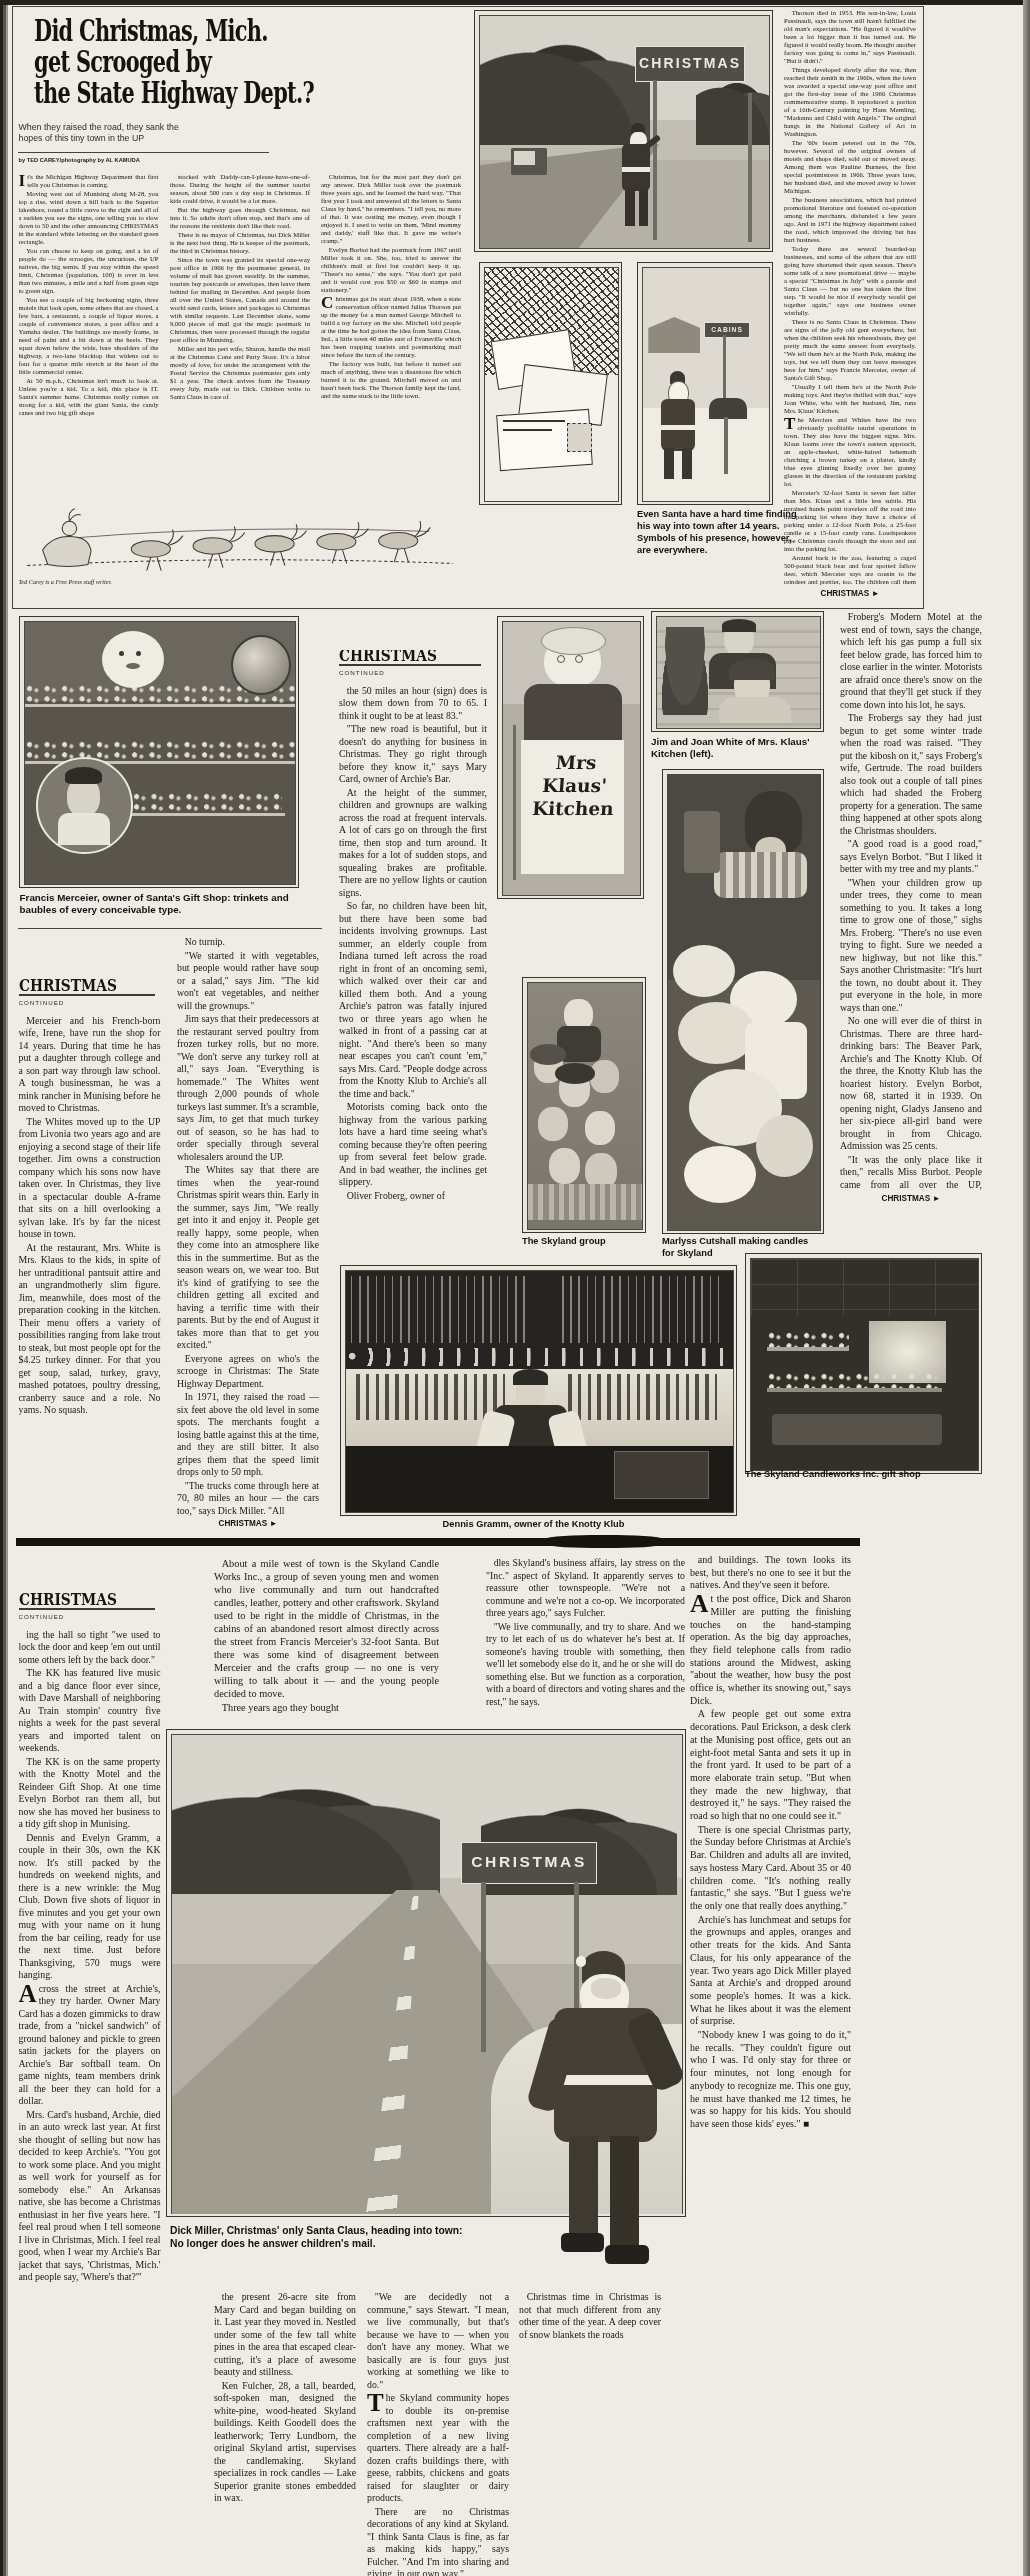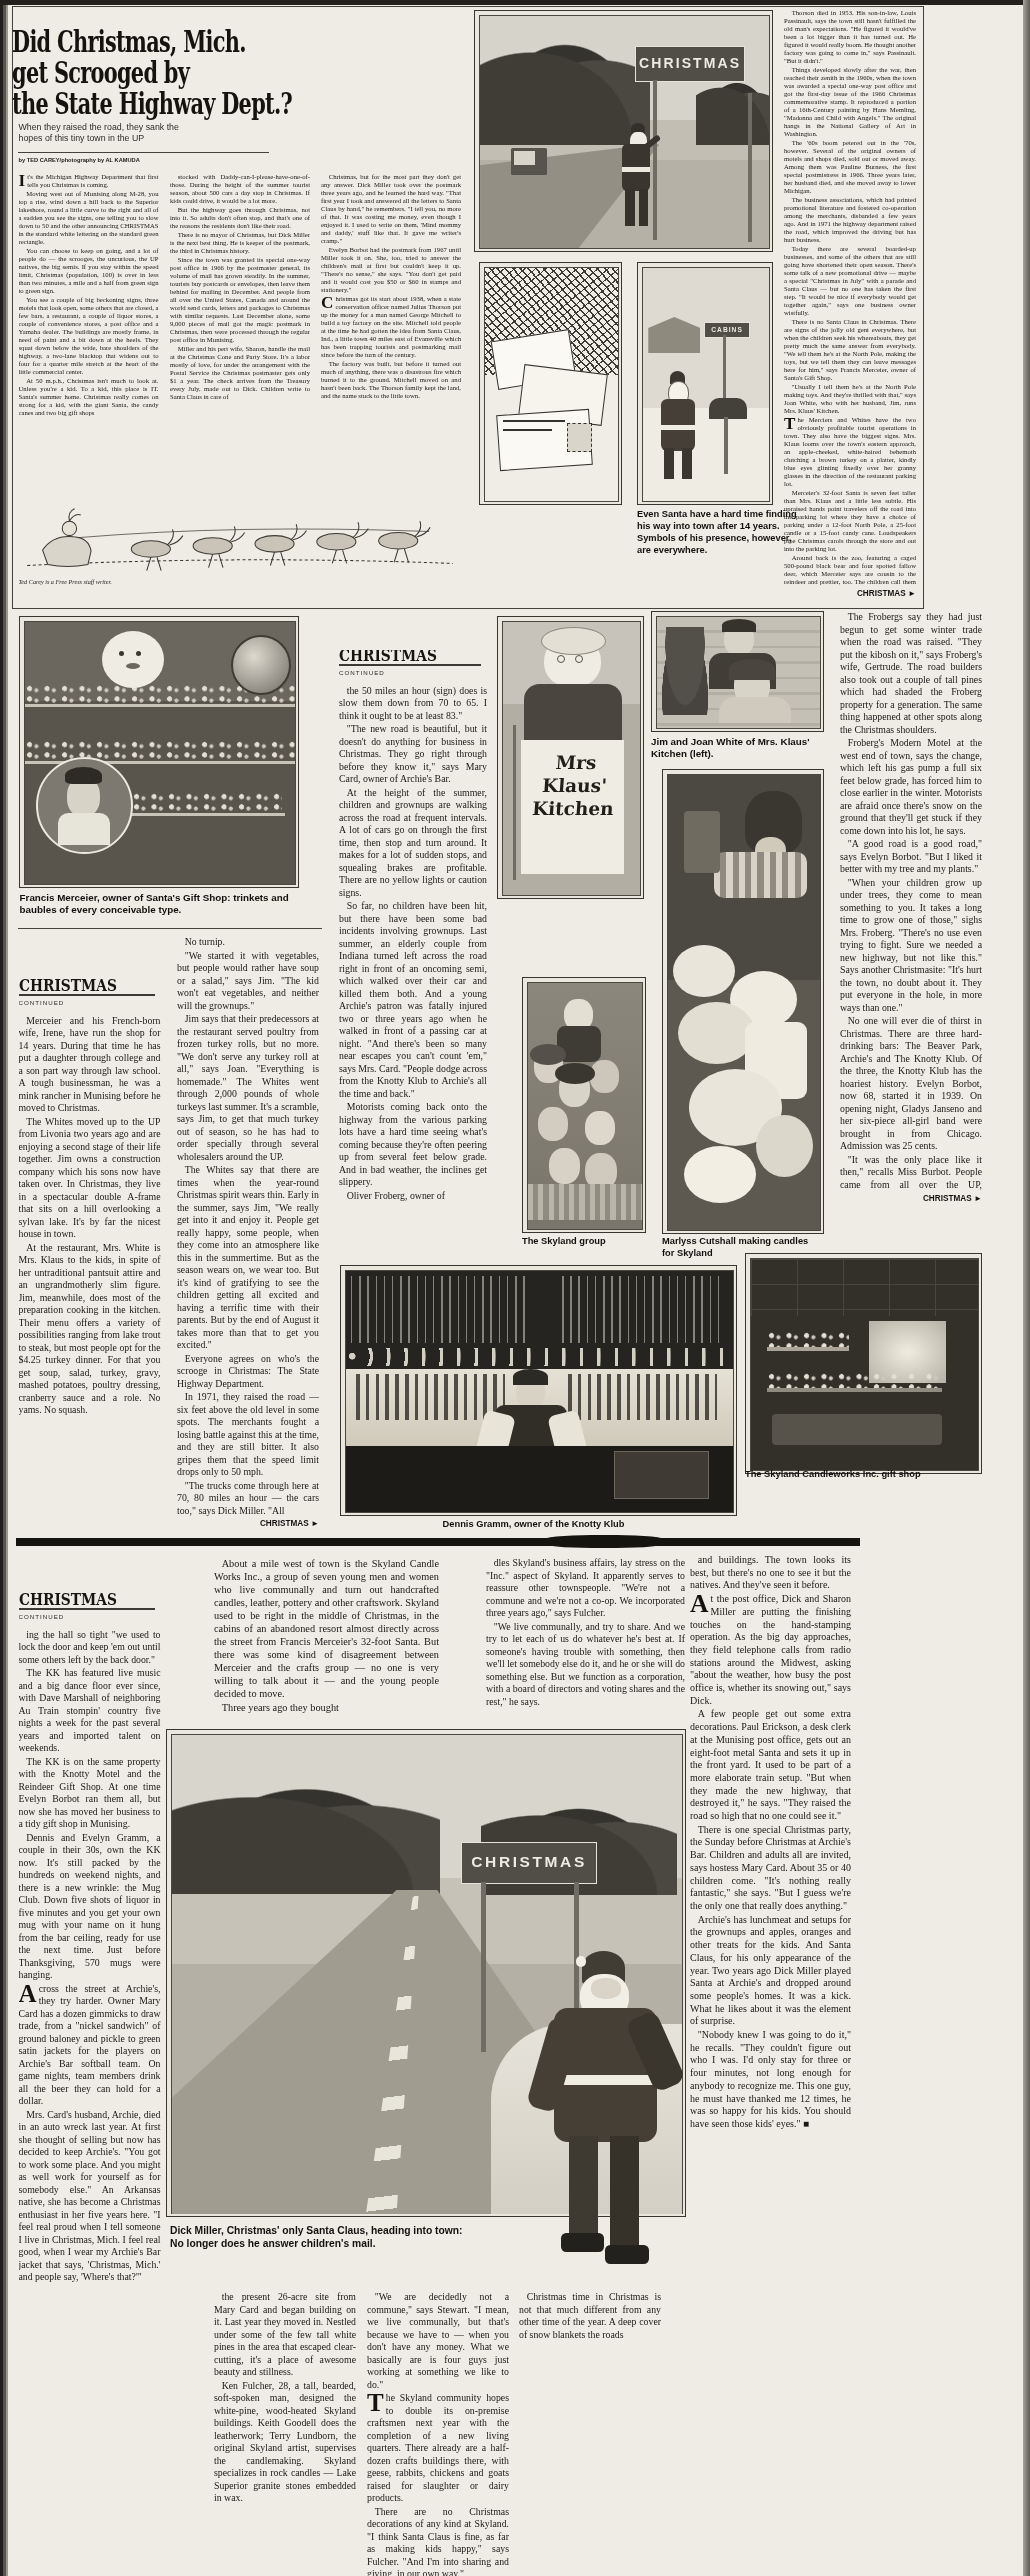--- a/index.html
+++ b/index.html
@@ -8,21 +8,21 @@
   
   .edge-left{position:absolute;left:0;top:0;width:8.2px;height:2738px;
     background:linear-gradient(90deg,#201f1c 0 3.1px,#57544e 3.1px 5.7px,#9b978e 5.7px 8.2px);}
   .edge-top{position:absolute;left:0;top:0;width:1030px;height:4.6px;background:#22211e;}
   .edge-right{position:absolute;right:0;top:0;width:6.7px;height:2738px;
     background:linear-gradient(90deg,#a8a49b,#5d5a54);}
 
   .topbox{position:absolute;left:12.4px;top:5.7px;width:910px;height:601px;border:1px solid #45423c;}
 
   
-  .headline{position:absolute;left:12px;top:15.5px;width:392px;margin-top:11px;}
+  .headline{position:absolute;left:34px;top:15.5px;width:392px;}
   .headline p{margin:0;font-family:"DejaVu Serif",serif;font-weight:bold;font-size:29px;line-height:31px;
     letter-spacing:-1px;color:#14130f;transform:scaleX(.72);transform-origin:left top;white-space:nowrap;}
   .subhead{position:absolute;left:18.5px;top:122px;width:170px;font-family:"Liberation Sans",sans-serif;
     font-size:8.8px;line-height:10.8px;color:#2e2c29;}
   .rule-1{position:absolute;left:17.5px;top:152px;width:251px;height:1px;background:#45423c;}
   .byline{position:absolute;left:18.5px;top:157px;width:216px;font-family:"Liberation Sans",sans-serif;
     font-weight:bold;font-size:5.7px;color:#21201c;}
 
   
   .col{position:absolute;text-align:justify;overflow:hidden;}
@@ -34,21 +34,21 @@
 
   .credit{position:absolute;left:18.5px;top:578px;font-style:italic;font-size:6.2px;color:#23221e;}
 
   
   .jump{margin:0 0 5.2px 0;}
   .jump .jt{font-family:"DejaVu Serif",serif;font-weight:bold;font-size:16px;letter-spacing:0;
     transform:scaleX(.86);transform-origin:left;color:#16150f;white-space:nowrap;}
   .jump .jr{height:1.5px;background:#3c3a34;border-bottom:0.5px solid #3c3a34;margin:1px 0 1px 0;width:96%;}
   .jump .js{font-family:"Liberation Sans",sans-serif;font-size:6.2px;letter-spacing:1px;color:#2c2a26;}
   .marker{font-family:"Liberation Sans",sans-serif;font-weight:bold;font-size:8.2px;color:#131210;
-    text-align:right;}
+    text-align:center;}
 
   
   .photo{position:absolute;border:1px solid #39362f;background:#eae7df;padding:4.1px;}
   .ph-in{position:relative;width:100%;height:100%;border:0.5px solid #4a473f;overflow:hidden;background:#b7b3a9;}
   .cap{position:absolute;font-family:"Liberation Sans",sans-serif;font-weight:bold;color:#121110;
     font-size:9.8px;line-height:12px;}
   .cap-sm{font-size:9.3px;}
 
   .abs{position:absolute;}
 
@@ -318,22 +318,22 @@
       <div class="abs" style="left:57px;top:128px;width:30px;height:34px;background:#ddd8cb;border-radius:45%;"></div>
       <div class="abs" style="left:20.6px;top:165px;width:31px;height:36px;background:#d7d2c5;border-radius:45%;"></div>
       <div class="abs" style="left:57px;top:170px;width:32px;height:37px;background:#cfcabd;border-radius:45%;"></div>
       <div class="abs" style="left:0;top:201px;width:100%;height:36px;background:repeating-linear-gradient(90deg,#b9b5a9 0 5.2px,#8f8b80 5.2px 10.3px);"></div>
     </div>
   </div>
   <div class="cap cap-sm" style="left:522px;top:1235px;width:124px;">The Skyland group</div>
   <div class="cap cap-sm" style="left:662px;top:1235px;width:155px;">Marlyss Cutshall making candles for Skyland</div>
 
   <div class="col big" style="left:840px;top:611px;width:142px;height:581px;">
+      <p>Froberg's Modern Motel at the west end of town, says the change, which left his gas pump a full six feet below grade, has forced him to close earlier in the winter. Motorists are afraid once there's snow on the ground that they'll get stuck if they come down into his lot, he says.</p>
       <p>The Frobergs say they had just begun to get some winter trade when the road was raised. "They put the kibosh on it," says Froberg's wife, Gertrude. The road builders also took out a couple of tall pines which had shaded the Froberg property for a generation. The same thing happened at other spots along the Christmas shoulders.</p>
-      <p>Froberg's Modern Motel at the west end of town, says the change, which left his gas pump a full six feet below grade, has forced him to close earlier in the winter. Motorists are afraid once there's snow on the ground that they'll get stuck if they come down into his lot, he says.</p>
       <p>"A good road is a good road," says Evelyn Borbot. "But I liked it better with my tree and my plants."</p>
       <p>"When your children grow up under trees, they come to mean something to you. It takes a long time to grow one of those," sighs Mrs. Froberg. "There's no use even trying to fight. Sure we needed a new highway, but not like this." Says another Christmasite: "It's hurt the town, no doubt about it. They put everyone in the hole, in more ways than one."</p>
       <p>No one will ever die of thirst in Christmas. There are three hard-drinking bars: The Beaver Park, Archie's and The Knotty Klub. Of the three, the Knotty Klub has the hoariest history. Evelyn Borbot, now 68, started it in 1939. On opening night, Gladys Janseno and her six-piece all-girl band were brought in from Chicago. Admission was 25 cents.</p>
       <p>"It was the only place like it then," recalls Miss Burbot. People came from all over the UP, jamming</p>
     </div>
   <div class="marker" style="position:absolute;left:840px;top:1194px;width:142px;">CHRISTMAS ►</div>
 
   <div class="photo" style="left:745px;top:1253px;width:227px;height:211px;">
     <div class="ph-in" style="background:#33302a;">
       <div class="abs" style="left:0;top:0;width:100%;height:57px;background:repeating-linear-gradient(90deg,#4a463f 0 1px,transparent 1px 46px),repeating-linear-gradient(#4a463f 0 1px,transparent 1px 25px);"></div>

